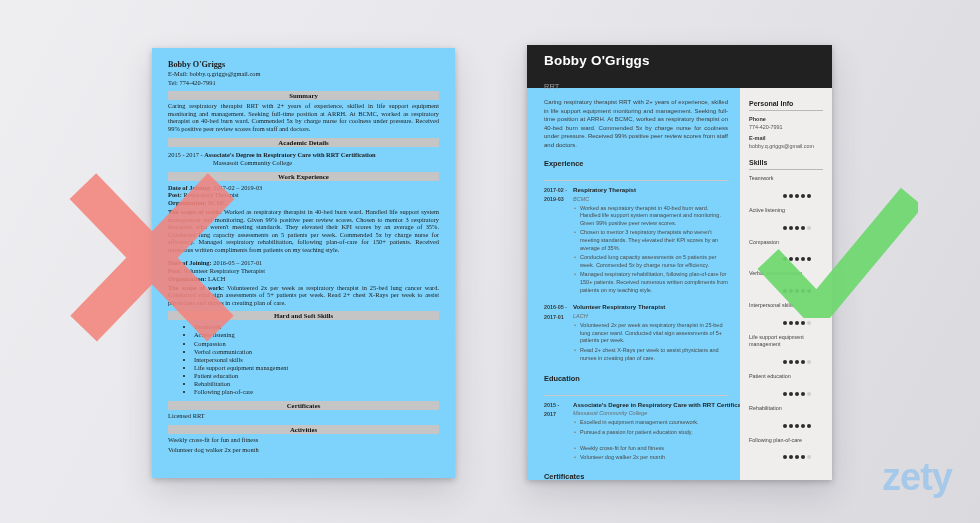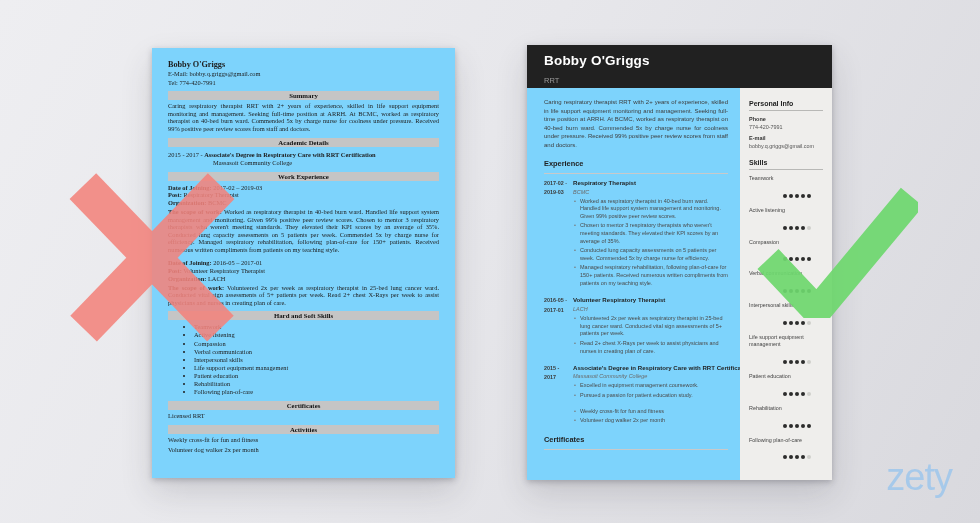--- a/index.html
+++ b/index.html
@@ -24,26 +24,26 @@
   .b-job{margin-top:3px;line-height:1.22;}
   .b-job + .b-job{margin-top:6px;}
   .b-skills{margin:3px 0 2px;padding-left:26px;line-height:1.27;}
   .b-skills li{margin:0;}
   .b-line{font-size:6.4px;line-height:1.2;margin-top:2px;}
 
   
   .page-good{left:527px;top:45px;width:305px;height:435px;overflow:hidden;}
   .g-header{height:43px;background:#212121;box-sizing:border-box;padding:8px 0 0 17px;}
   .g-name{color:#fff;font-size:13.5px;font-weight:bold;letter-spacing:.2px;}
-  .g-title{color:#9b9b9b;font-size:7.5px;margin-top:8px;}
+  .g-title{color:#9b9b9b;font-size:7.5px;margin-top:14px;}
   .g-body{display:flex;height:392px;}
   .g-main{width:213px;box-sizing:border-box;padding:10px 12px 0 17px;}
   .g-summary{margin:0;font-size:6px;line-height:1.42;color:#3d3d3d;text-align:justify;}
   .g-section{font-size:7.4px;font-weight:bold;color:#1f1f1f;margin:10px 0 5px;
-    border-bottom:1px solid #c9c9c9;padding-bottom:5px;}
+    border-bottom:1px solid #c9c9c9;padding-bottom:12px;}
   .g-entry{display:flex;margin-bottom:7px;}
   .g-dates{width:29px;flex-shrink:0;font-size:5.4px;font-weight:bold;color:#3a3a3a;line-height:1.7;}
   .g-entry-body{flex:1;min-width:0;}
   .g-entry-title{font-size:6.1px;font-weight:bold;color:#1f1f1f;white-space:nowrap;}
   .g-company{font-size:5.5px;font-style:italic;color:#6a6a6a;margin:2.5px 0 3px;}
   .g-bullets{margin:0;padding-left:1px;list-style:none;}
   .g-bullets li{font-size:5.5px;color:#4a4a4a;line-height:1.42;margin-bottom:1.5px;
     padding-left:6px;position:relative;}
   .g-bullets li:before{content:"\2022";position:absolute;left:0;color:#777;}
   .g-indent{margin-left:29px;}
@@ -56,21 +56,21 @@
   .g-skill{margin-bottom:5px;}
   .g-skill-name{font-size:5.4px;color:#444;line-height:1.35;}
   .g-skill-dots{text-align:right;margin-top:1.5px;padding-right:12px;}
   .dot{display:inline-block;width:4px;height:4px;border-radius:50%;margin-left:2px;}
   .dot.on{background:#2c2c2c;}
   .dot.off{background:#cfcfcc;}
 
   
   .cross-mark{position:absolute;left:47px;top:152px;opacity:.87;z-index:5;}
   .check-mark{position:absolute;left:748px;top:178px;opacity:.92;z-index:5;}
-  .logo{position:absolute;right:28px;bottom:24px;font-size:38px;font-weight:400;
+  .logo{position:absolute;right:28px;bottom:24px;font-size:38px;font-weight:700;
     letter-spacing:-1px;z-index:4;}
 </style>
 </head>
 <body>
 
 <div class="page page-bad">
   <div class="b-name">Bobby O'Griggs</div>
   <div class="b-contact">E-Mail: bobby.q.griggs@gmail.com</div>
   <div class="b-contact">Tel: 774-420-7991</div>
 
@@ -157,20 +157,21 @@
         <div class="g-entry-body">
           <div class="g-entry-title">Volunteer Respiratory Therapist</div>
           <div class="g-company">LACH</div>
           <ul class="g-bullets">
             <li>Volunteered 2x per week as respiratory therapist in 25-bed lung cancer ward. Conducted vital sign assessments of 5+ patients per week.</li>
             <li>Read 2+ chest X-Rays per week to assist physicians and nurses in creating plan of care.</li>
           </ul>
         </div>
       </div>
 
+      <h2 class="g-section">Education</h2>
       <div class="g-entry">
         <div class="g-dates">
           <div>2015 -</div>
           <div>2017</div>
         </div>
         <div class="g-entry-body">
           <div class="g-entry-title">Associate's Degree in Respiratory Care with RRT Certification</div>
           <div class="g-company">Massasoit Community College</div>
           <ul class="g-bullets">
             <li>Excelled in equipment management coursework.</li>

